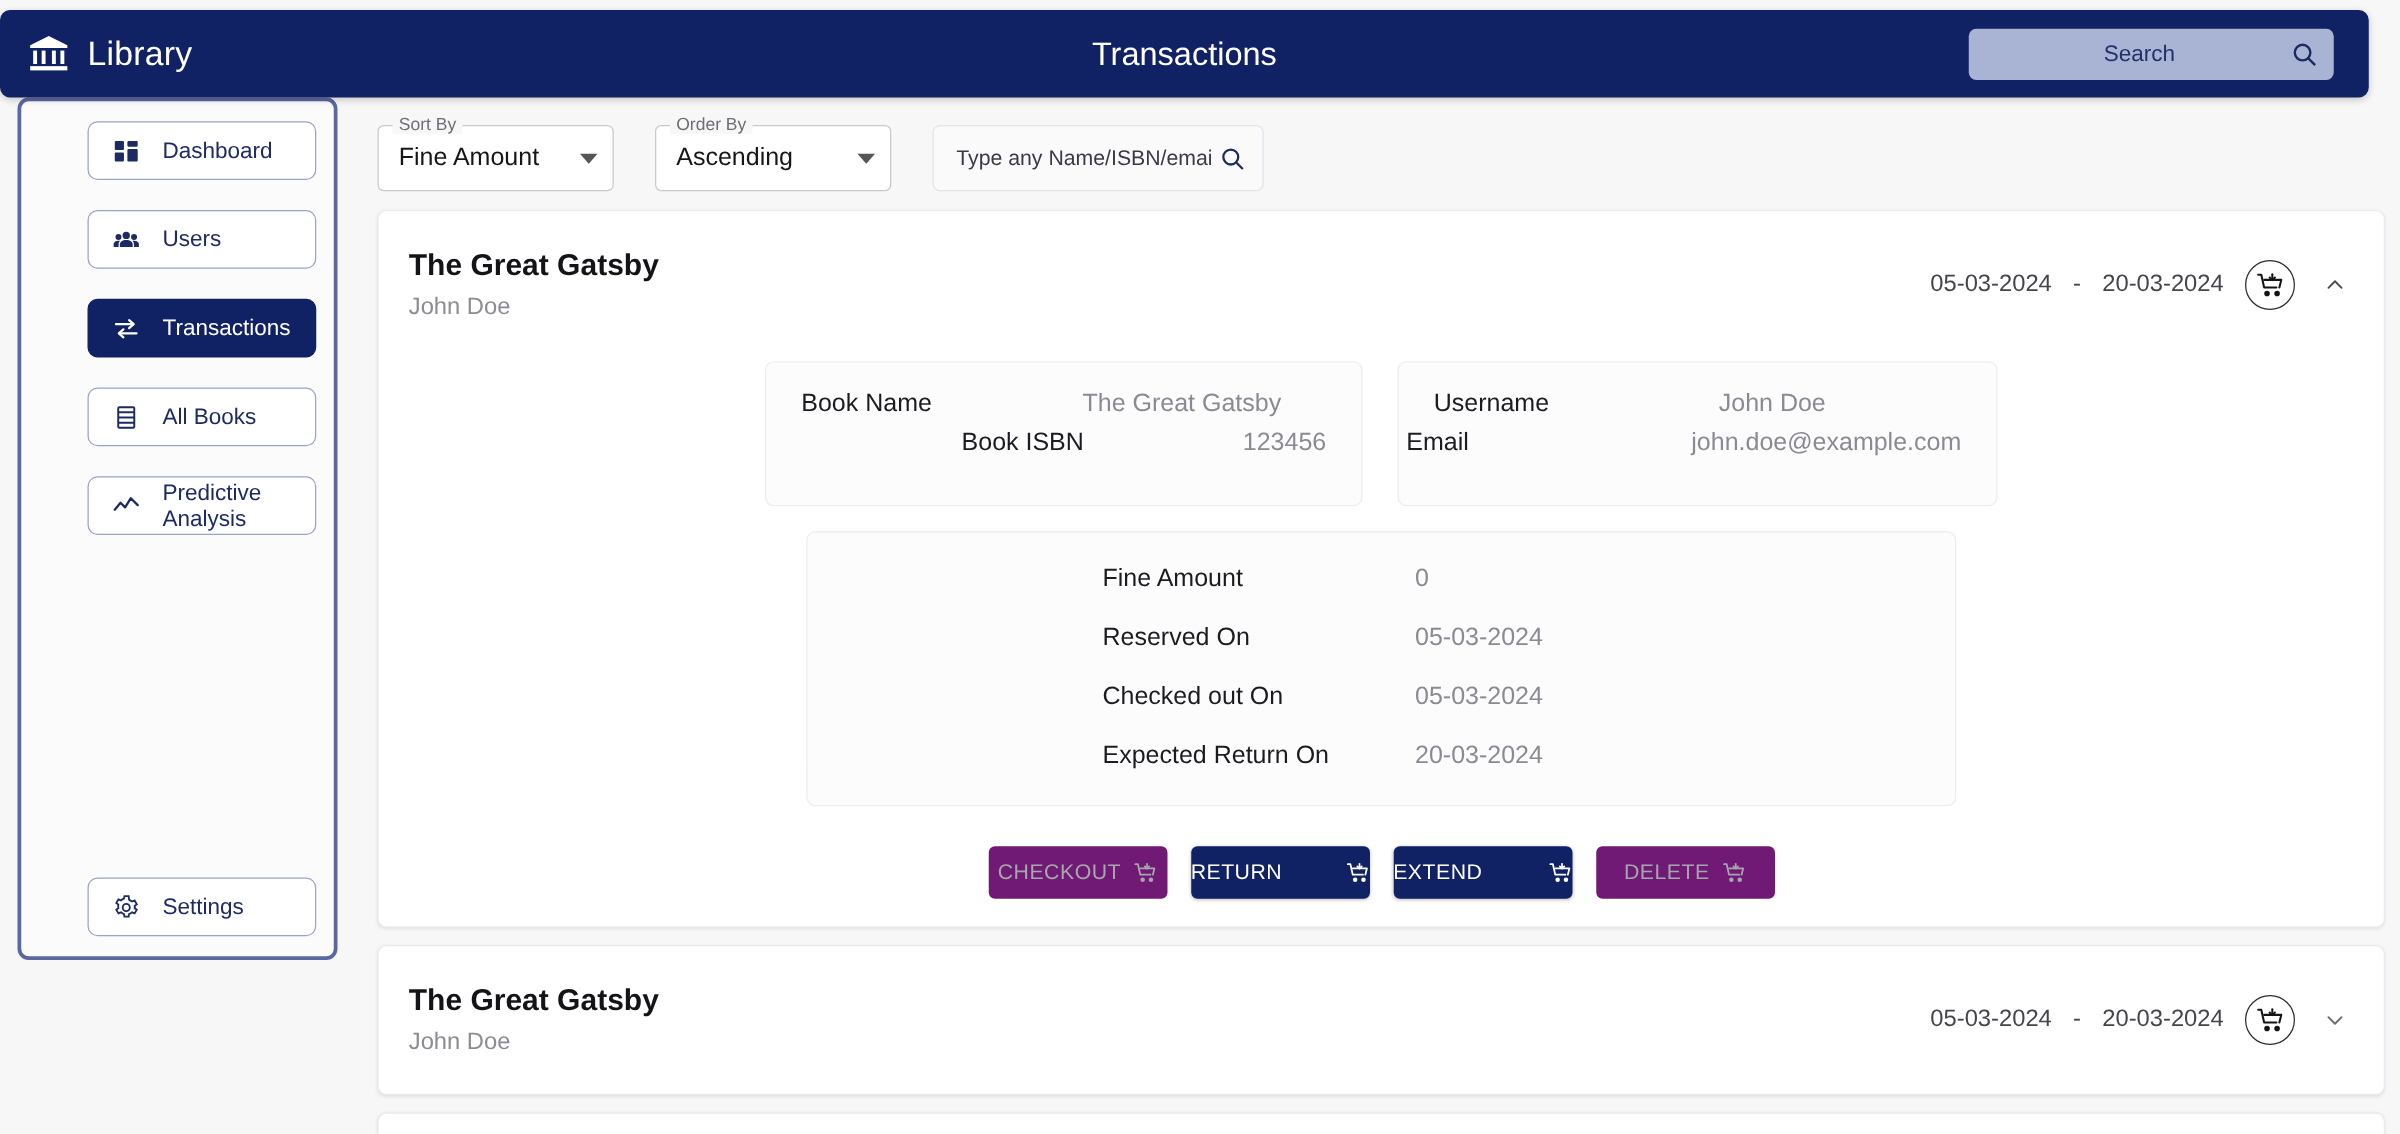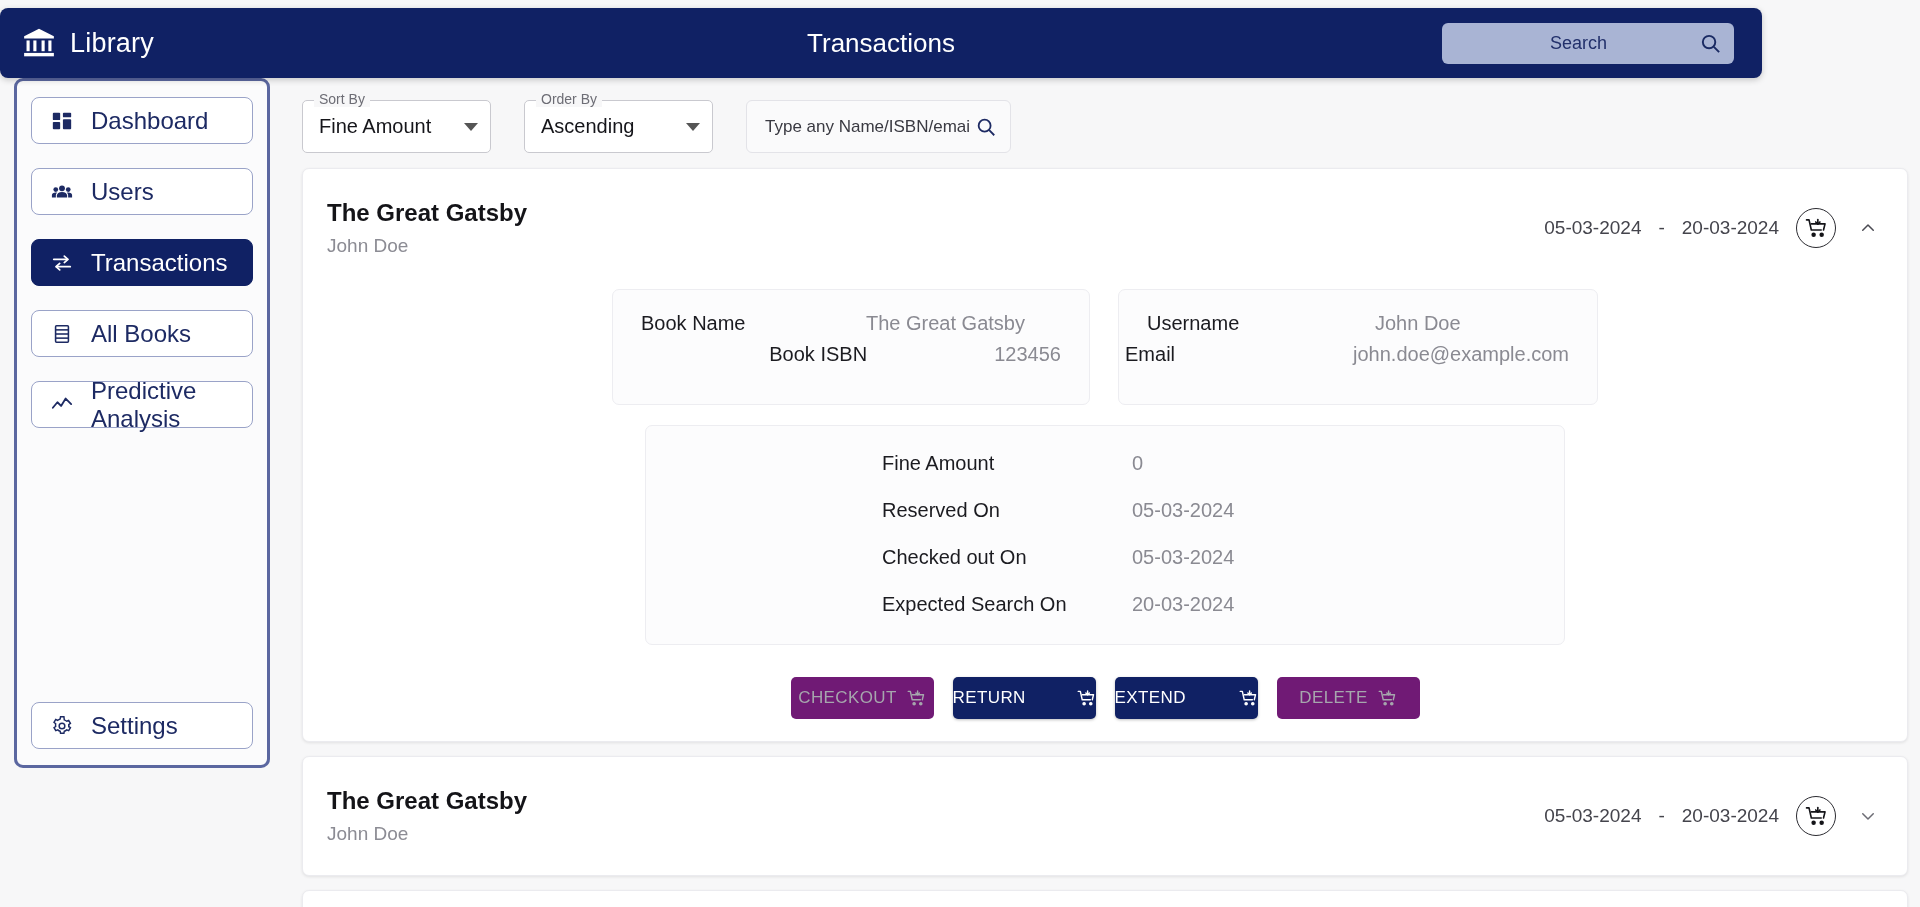--- a/index.html
+++ b/index.html
@@ -7,21 +7,21 @@
     width: 1920px; height: 907px;
     font-family: "Liberation Sans", sans-serif;
     background: #f7f7f8;
     overflow: hidden;
   }
 
   
   .appbar {
     position: absolute;
     left: 0; top: 8px;
-    width: 1762px; height: 70px;
+    width: 1895px; height: 70px;
     background: #102164;
     border-radius: 8px;
     display: flex; align-items: center;
     box-shadow: 0 2px 6px rgba(0,0,0,0.20);
     z-index: 5;
   }
   .brand {
     display: flex; align-items: center; gap: 14px;
     margin-left: 22px;
   }
@@ -63,23 +63,24 @@
   .nav-item {
     height: 47px;
     border: 1px solid #9aa3c8;
     border-radius: 8px;
     display: flex; align-items: center;
     padding-left: 19px;
     gap: 18px;
     margin-bottom: 24px;
     background: #ffffff;
     color: #1d2a63;
-    font-size: 24px;
+    font-size: 18px;
     cursor: pointer;
     flex: none;
+    margin-left: 39px;
   }
   .nav-item.active {
     background: #102164;
     border-color: #102164;
     color: #ffffff;
   }
   .nav-item .nv-ic { width: 22px; height: 22px; flex: none; display: block; }
   .nav-spacer { flex: 1 1 auto; }
   .nav-item.settings { margin-bottom: 16px; }
 
@@ -421,21 +422,21 @@
           </div>
           <div class="stat-row">
             <span class="stat-k">Reserved On</span>
             <span class="stat-v">05-03-2024</span>
           </div>
           <div class="stat-row">
             <span class="stat-k">Checked out On</span>
             <span class="stat-v">05-03-2024</span>
           </div>
           <div class="stat-row">
-            <span class="stat-k">Expected Search On</span>
+            <span class="stat-k">Expected Return On</span>
             <span class="stat-v">20-03-2024</span>
           </div>
         </div>
 
         <div class="actions">
 
           <button class="btn disabled">
             <span>CHECKOUT</span>
             <span class="b-ic">
               <svg viewBox="0 0 24 24" width="19" height="19" fill="none" stroke="#a6a6ad" stroke-width="1.8" stroke-linecap="round" stroke-linejoin="round">

